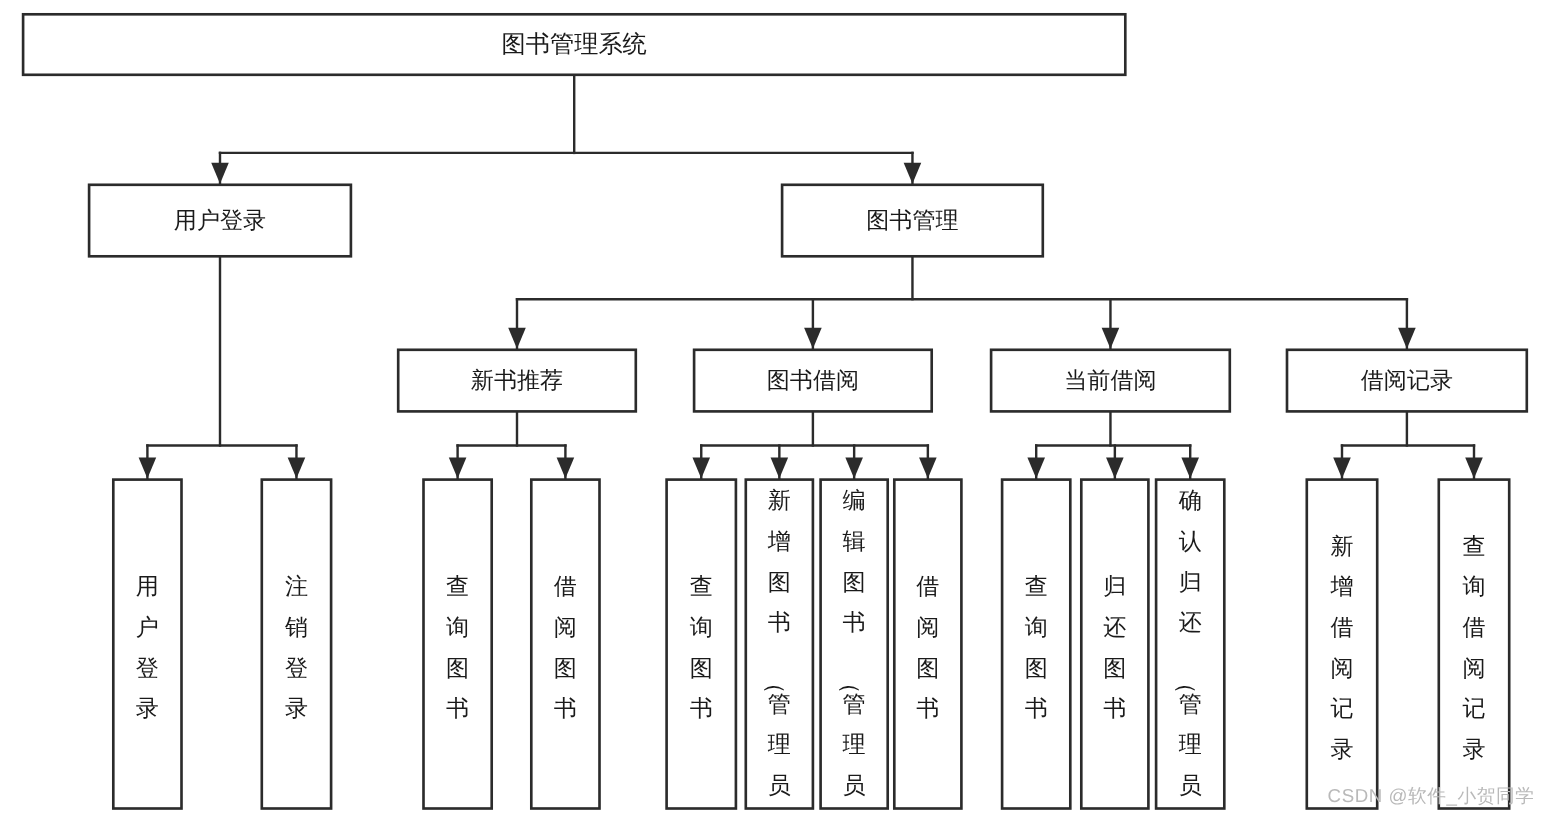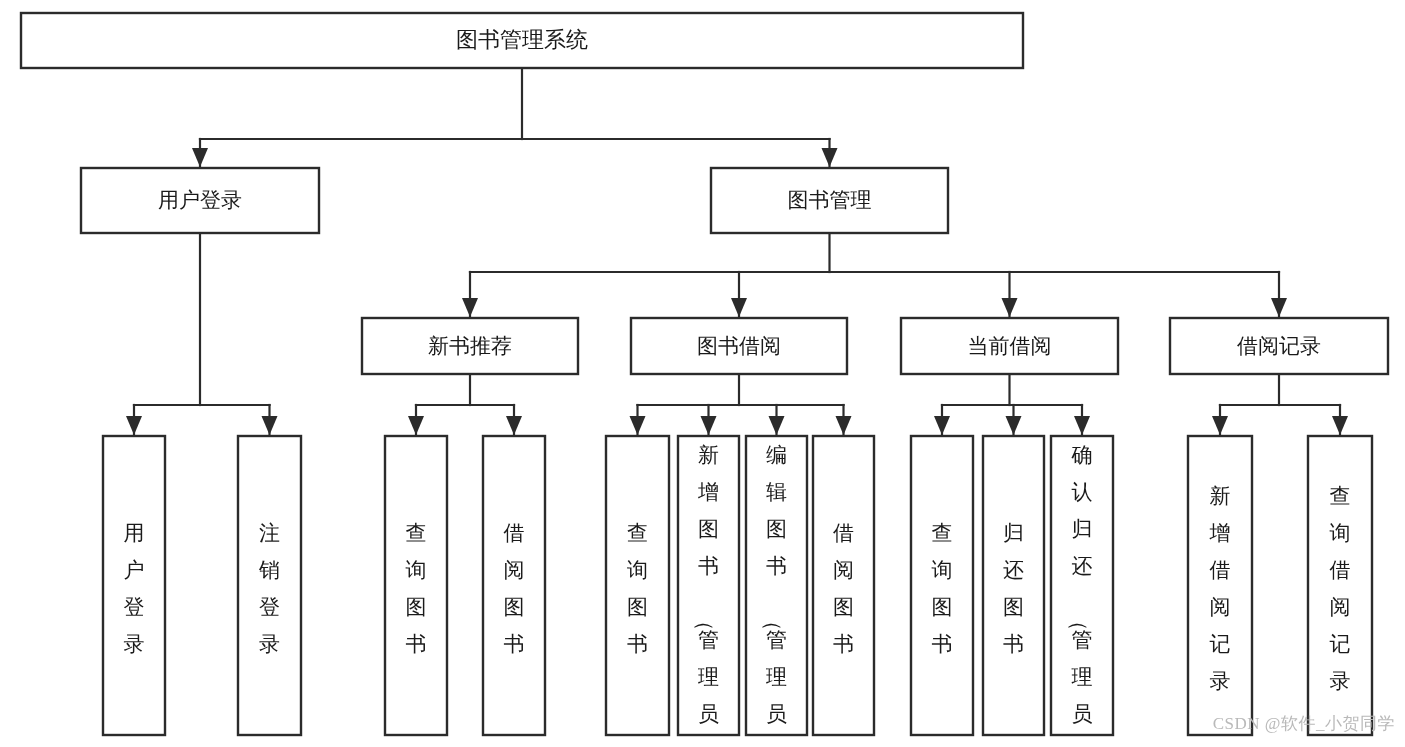--- a/index.html
+++ b/index.html
@@ -54,21 +54,21 @@
   .leaf-label {
     fill: #1a1a1a;
     font-family: "Liberation Sans", "DejaVu Sans", sans-serif;
     font-size: 21px;
     text-anchor: middle;
   }
   .watermark {
     position: absolute;
     right: 10px;
     bottom: 6px;
-    font-family: Liberation Serif, serif;
+    font-family: Liberation Sans, sans-serif;
     font-size: 17px;
     color: #b9b9b9;
     letter-spacing: 0.5px;
     white-space: nowrap;
     user-select: none;
   }
 </style>
 </head>
 <body>
 

